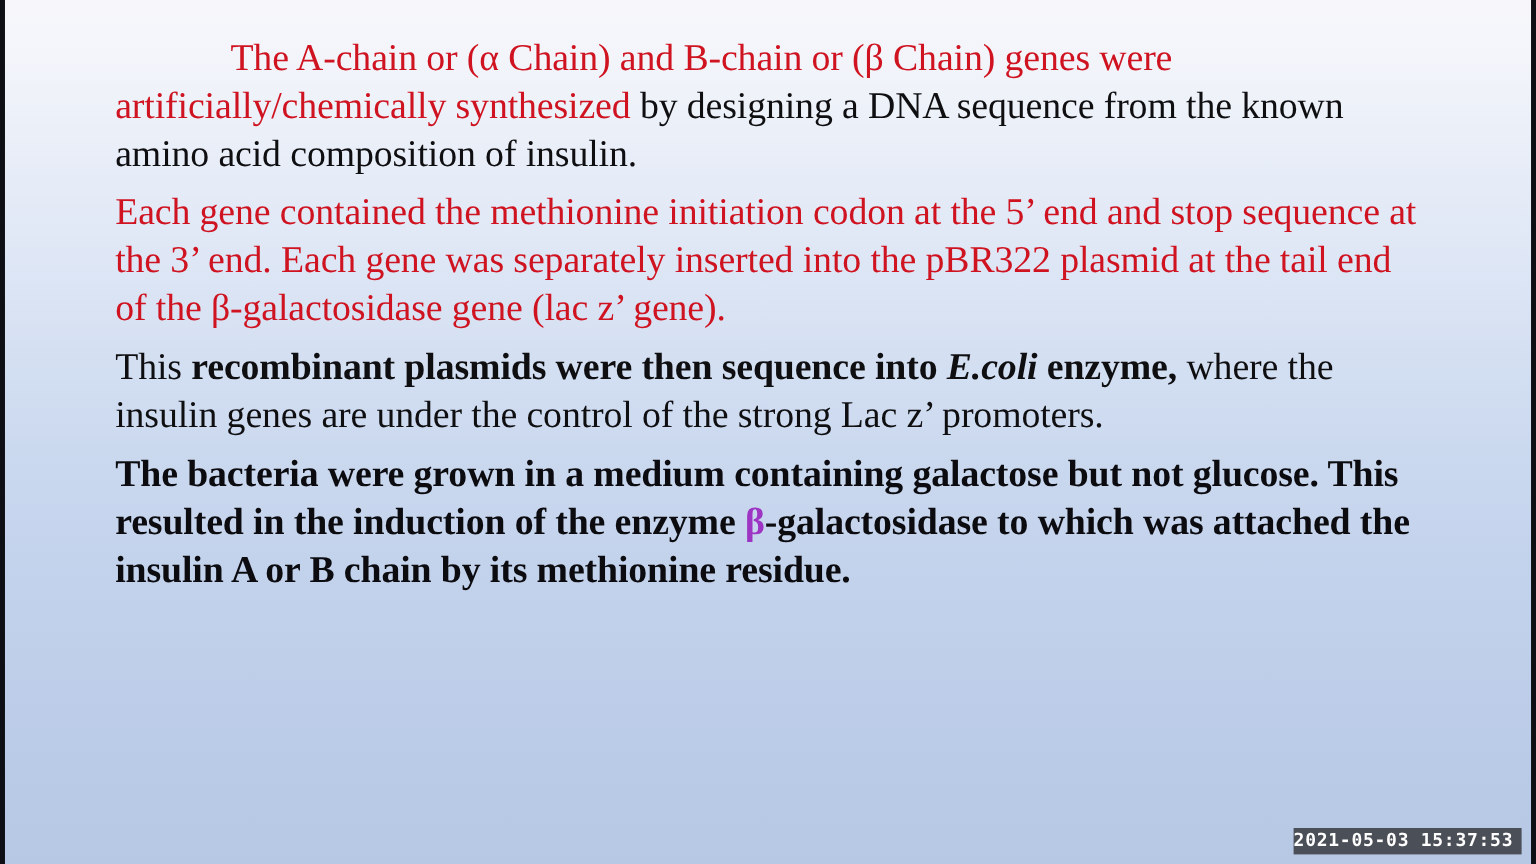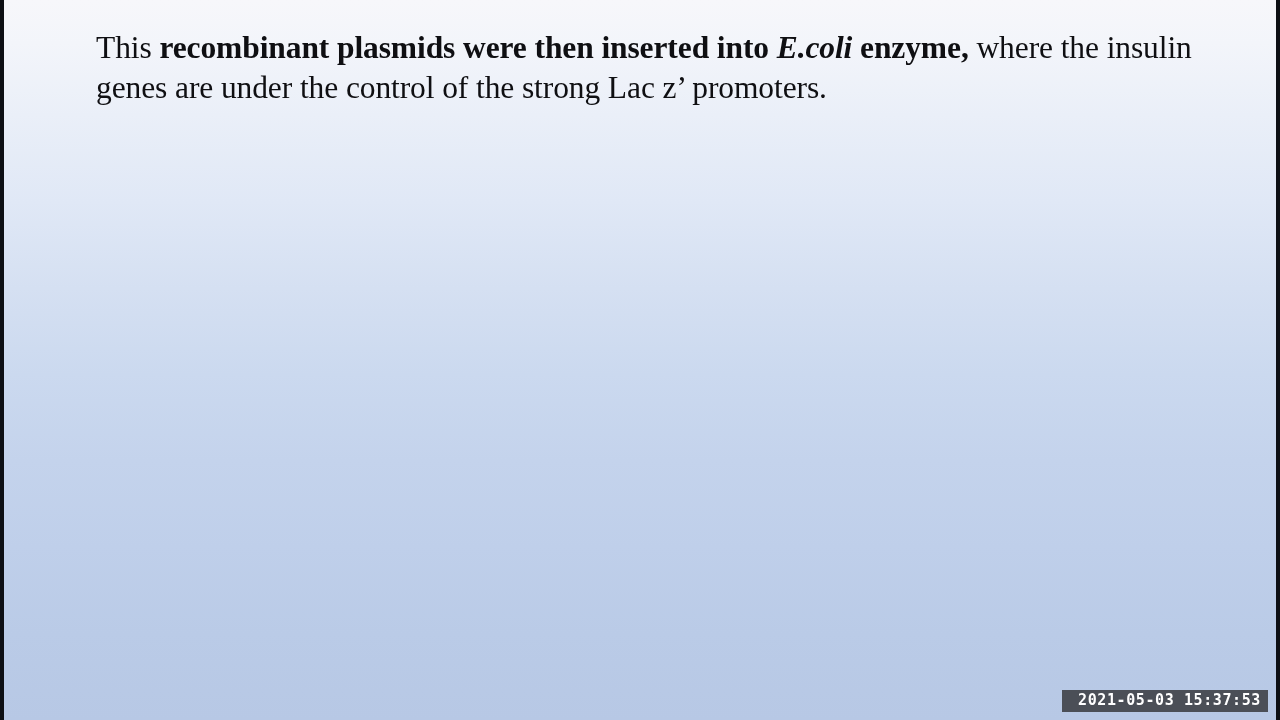--- a/index.html
+++ b/index.html
@@ -87,36 +87,45 @@
   #timestamp {
     position: absolute;
     right: 8px;
     bottom: 8px;
     background: #4b4f57;
     color: #ffffff;
     font-family: "DejaVu Sans Mono", "Liberation Mono", monospace;
     font-size: 15px;
     font-weight: bold;
     letter-spacing: 0.6px;
-    padding: 2px 7px 3px 16px;
+    padding: 2px 7px 3px 0;
     line-height: 17px;
     white-space: pre;
   }
 </style>
 </head>
 <body>
 
 <div id="slide">
 
   <div id="content">
 
-
+    <p class="para p-indent">
+      <span class="red">The A-chain or (α Chain) and B-chain or (β Chain) genes were artificially/chemically synthesized </span><span class="black">by designing a DNA sequence from the known amino acid composition of insulin.</span>
+    </p>
 
     <p class="para">
-      <span class="black">This </span><span class="b black">recombinant plasmids were then inserted into </span><span class="bi black">E.coli</span><span class="b black"> enzyme,</span><span class="black"> where the insulin genes are under the control of the strong Lac z’ promoters.</span>
+      <span class="red">Each gene contained the methionine initiation codon at the 5’ end and stop sequence at the 3’ end. Each gene was separately inserted into the pBR322 plasmid at the tail end of the β-galactosidase gene (lac z’ gene).</span>
     </p>
 
+    <p class="para">
+      <span class="black">This </span><span class="b black">recombinant plasmids were then sequence into </span><span class="bi black">E.coli</span><span class="b black"> enzyme,</span><span class="black"> where the insulin genes are under the control of the strong Lac z’ promoters.</span>
+    </p>
+
+    <p class="para p-all-bold">
+      <span>The bacteria were grown in a medium containing galactose but not glucose. This resulted in the induction of the enzyme </span><span class="purple">β</span><span>-galactosidase to which was attached the insulin A or B chain by its methionine residue.</span>
+    </p>
 
   </div>
 
   <div id="timestamp">2021-05-03 15:37:53</div>
 
 </div>
 
 </body></html>

